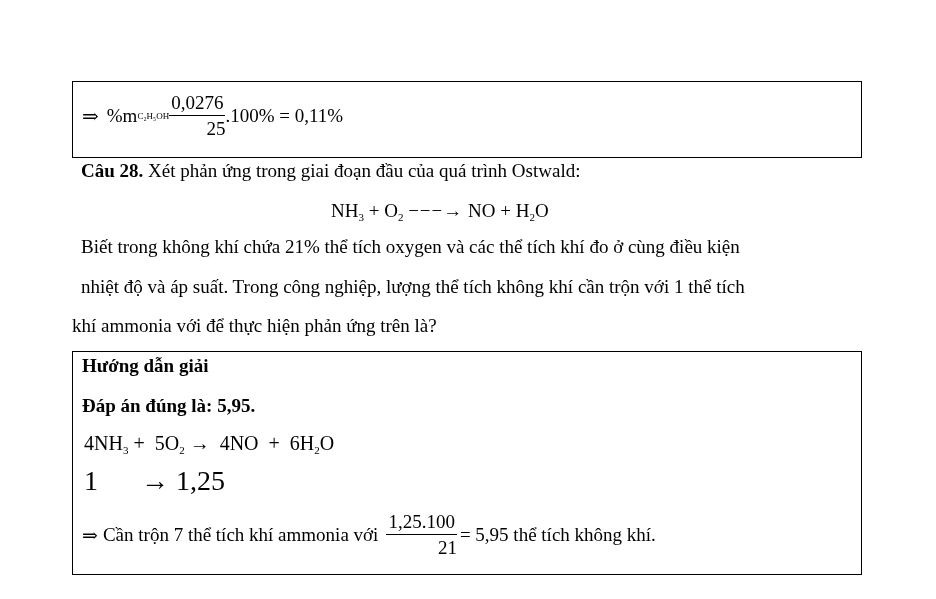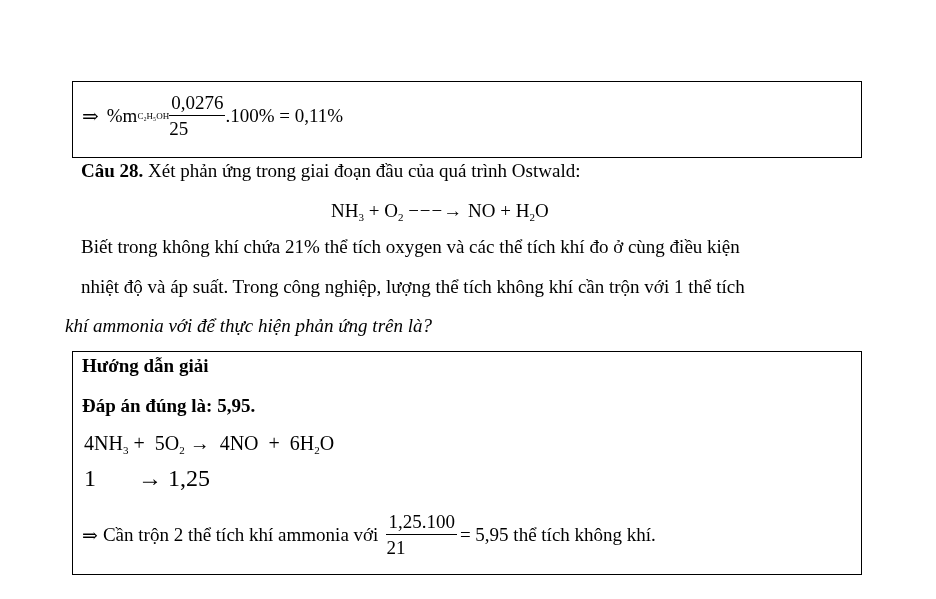--- a/index.html
+++ b/index.html
@@ -1,20 +1,20 @@
 <!DOCTYPE html>
 <html><head>
 <meta charset="utf-8">
 <style>
   html, body { margin:0; padding:0; background:#ffffff; }
   body { width:936px; height:599px; position:relative; overflow:hidden;
          font-family: "Liberation Serif", "DejaVu Serif", serif; color:#000; font-size:19px; }
   .abs { position:absolute; white-space:nowrap; }
   .box { position:absolute; border:1.5px solid #000; box-sizing:border-box; }
-  .frac { display:inline-block; vertical-align:middle; text-align:left; position:relative; }
+  .frac { display:inline-block; vertical-align:middle; text-align:right; position:relative; }
   .frac .num { display:block; padding:0 2px; border-bottom:1.3px solid #000; line-height:24px; }
   .frac .den { display:block; line-height:26px; }
   sub { font-size:11px; vertical-align:-4px; line-height:0; }
   .ssub { font-size:9px; vertical-align:-5px; line-height:0; }
   b { font-weight:bold; }
 </style>
 </head>
 <body>
 
 <div class="box" style="left:72px; top:81px; width:790px; height:77px;"></div>
@@ -39,48 +39,48 @@
   <span>+</span>
   <span>O</span><sub>2</sub>
   <span style="letter-spacing:1px;">−−−→</span>
   <span>NO</span>
   <span>+</span>
   <span>H</span><sub>2</sub><span>O</span>
 </div>
 
 <div class="abs" style="left:81px; top:236px;">Biết trong không khí chứa 21% thể tích oxygen và các thể tích khí đo ở cùng điều kiện</div>
 <div class="abs" style="left:81px; top:276px;">nhiệt độ và áp suất. Trong công nghiệp, lượng thể tích không khí cần trộn với 1 thể tích</div>
-<div class="abs" style="left:65px; top:315px;font-style:italic;">khí ammonia với để thực hiện phản ứng trên là?</div>
+<div class="abs" style="left:72px; top:315px;">khí ammonia với để thực hiện phản ứng trên là?</div>
 
 <div class="box" style="left:72px; top:351px; width:790px; height:224px;"></div>
 
 <div class="abs" style="left:82px; top:355px;">
   <b>Hướng dẫn giải</b>
 </div>
 <div class="abs" style="left:82px; top:395px;text-align:right;">
   <b>Đáp án đúng là: 5,95.</b>
 </div>
 
 <div class="abs" style="left:84px; top:432px; font-size:20px;">
   <span>4NH</span><sub>3</sub>
   <span>+</span>&nbsp;
   <span>5O</span><sub>2</sub>
   <span>→</span>&nbsp;
   <span>4NO</span>&nbsp;
   <span>+</span>&nbsp;
   <span>6H</span><sub>2</sub><span>O</span>
 </div>
 
-<div class="abs" style="left:84px; top:465px; font-size:24px;">
+<div class="abs" style="left:84px; top:465px; font-size:28px;">
   <span>1</span>
   <span style="margin-left:36px;">→</span>
   <span>1,25</span>
 </div>
 
 <div class="abs" style="left:82px; top:505px; height:60px; display:flex; align-items:center;">
   <span style="margin-right:5px;">⇒</span>
-  <span style="margin-right:8px;">Cần trộn 2 thể tích khí ammonia với</span>
+  <span style="margin-right:8px;">Cần trộn 7 thể tích khí ammonia với</span>
   <span class="frac">
     <span class="num">1,25.100</span>
     <span class="den">21</span>
   </span>
   <span style="margin-left:3px;">= 5,95 thể tích không khí.</span>
 </div>
 
 </body></html>

